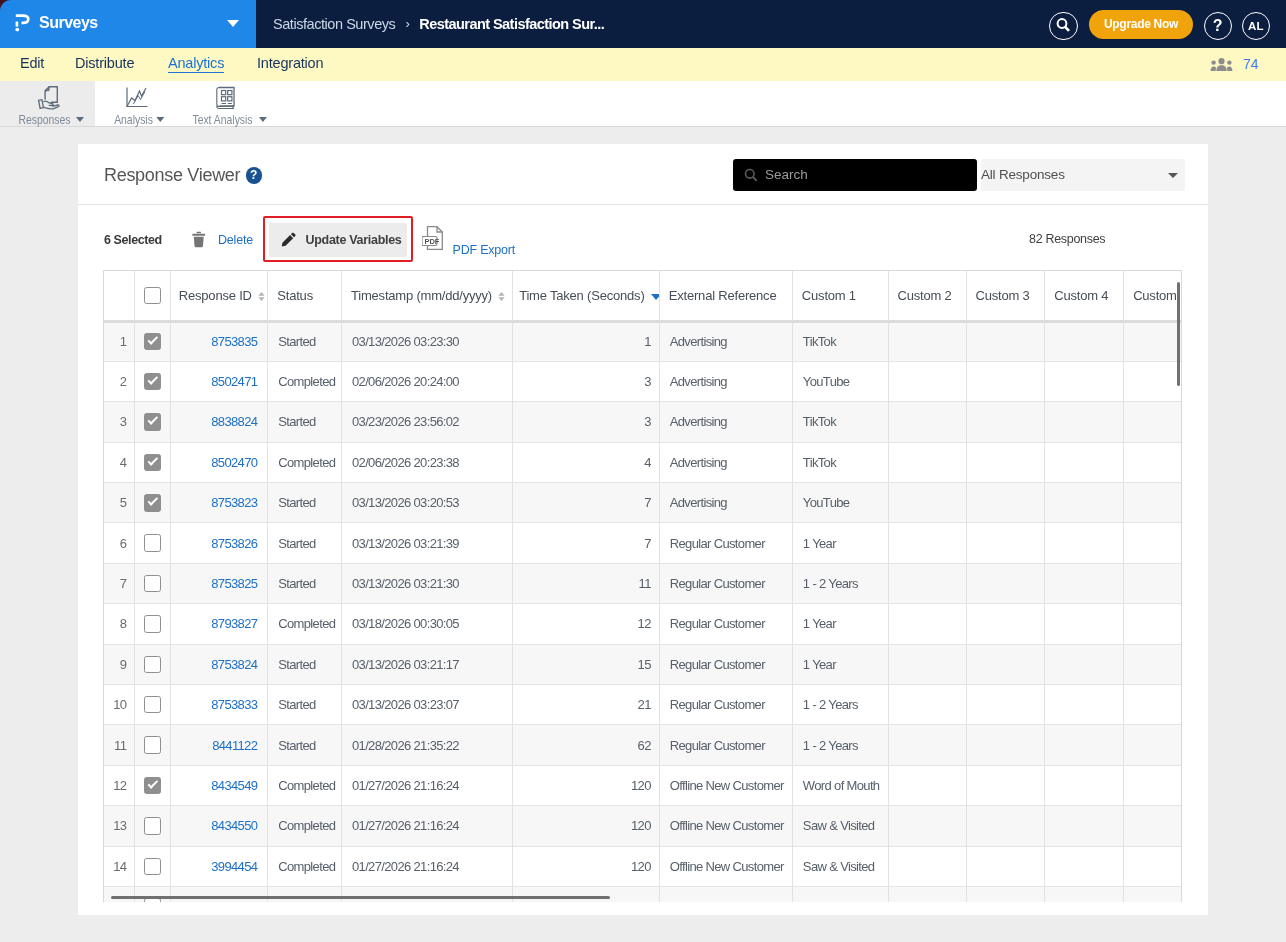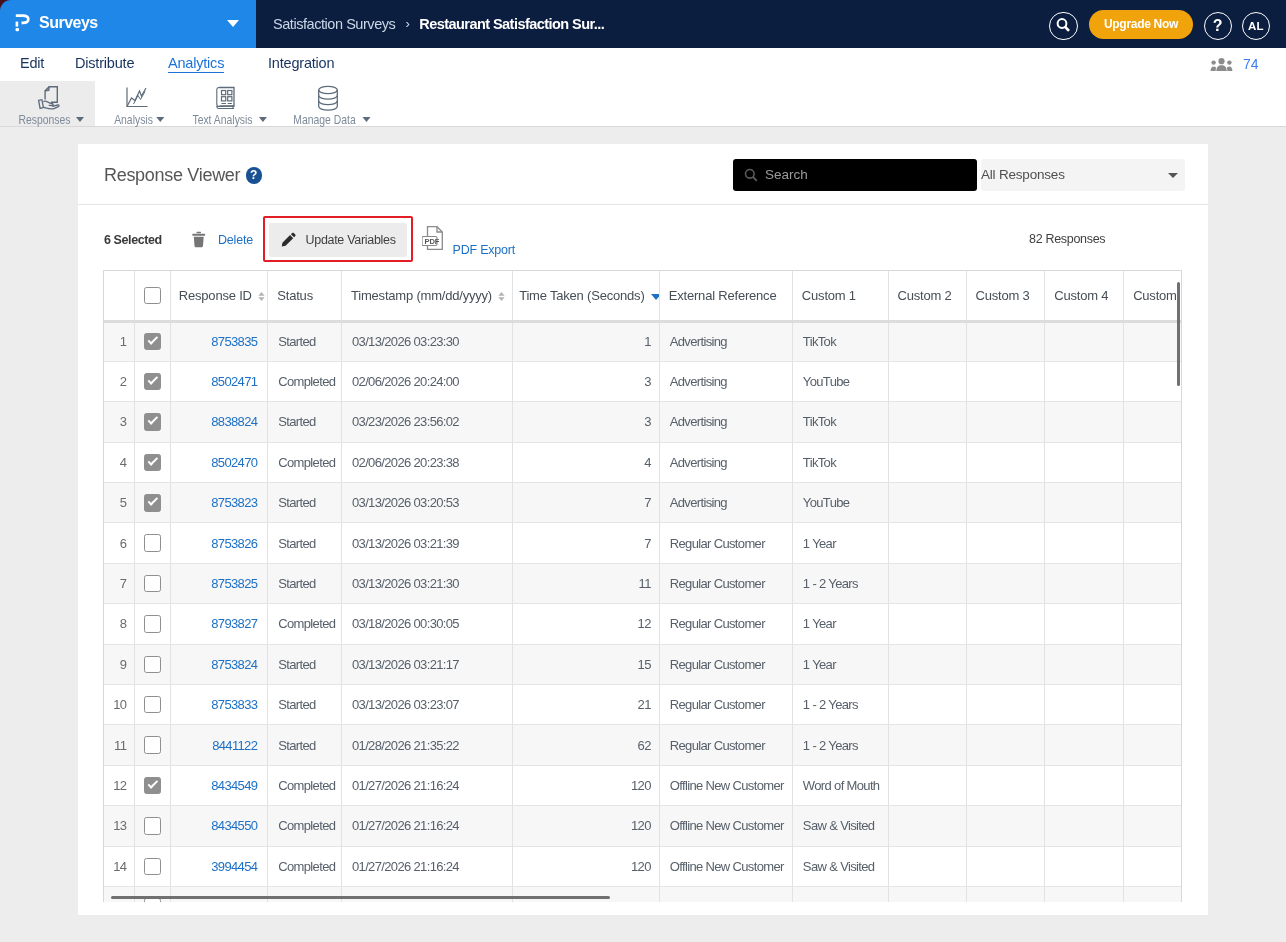--- a/index.html
+++ b/index.html
@@ -13,21 +13,21 @@
 #logocaret { position:absolute; left:227px; top:20px; width:0; height:0; border-left:6.5px solid transparent; border-right:6.5px solid transparent; border-top:7.5px solid #fff; }
 #crumb { position:absolute; left:273px; top:16px; color:#C9D7E6; font-size:14.5px; letter-spacing:-0.45px; white-space:nowrap; }
 #crumb b { letter-spacing:-0.55px; color:#fff; }
 #crumb .sep { margin:0 10px; font-size:13px; position:relative; top:-1px; }
 .circ { position:absolute; border:1.5px solid #fff; border-radius:50%; }
 #upg { position:absolute; left:1089px; top:9.5px; width:104px; height:29.5px; background:#F0A30A; border-radius:15px; color:#fff; font-size:12px; font-weight:700; text-align:center; line-height:29.5px; letter-spacing:-0.3px; }
 #qm { left:1203.5px; top:11.5px; width:28.5px; height:28.5px; color:#fff; font-size:16px; font-weight:700; text-align:center; line-height:26px; }
 #al { left:1241.5px; top:11.5px; width:28.5px; height:28.5px; color:#fff; font-size:11.5px; font-weight:700; text-align:center; line-height:26px; }
 
 
-#navbar { position:absolute; left:0; top:48px; width:1286px; height:36px; background:#ffffff; border-bottom:1px solid #e3e3e3; }
+#navbar { position:absolute; left:0; top:48px; width:1286px; height:36px; background:#fef9c3; border-bottom:1px solid #e3e3e3; }
 .nav { position:absolute; top:7px; font-size:14.5px; color:#17335E; letter-spacing:-0.2px; }
 #nav-analytics { color:#1B72D8; border-bottom:1.5px solid #1B72D8; padding-bottom:1px; }
 #num74 { position:absolute; left:1243px; top:8px; font-size:14px; color:#3B7DF0; }
 
 
 #toolbar { position:absolute; left:0; top:81px; width:1286px; height:46px; background:#fff; border-bottom:1px solid #d8d8d8; }
 .titem { position:absolute; top:0; height:45px; }
 .titem .ic { position:absolute; top:4px; left:50%; transform:translateX(-50%); }
 .titem .lbl { position:absolute; top:29px; left:50%; transform:translateX(-50%); white-space:nowrap; }
 .titem .lbl span.t { display:inline-block; font-size:13px; color:#7E8B99; transform:scaleX(0.8); }
@@ -46,21 +46,21 @@
 #drop { position:absolute; left:903px; top:15px; width:204px; height:32px; background:#F4F4F4; border-radius:3px; }
 #drop .txt { position:absolute; left:0; width:100%; top:8px; text-align:left; font-size:13.5px; color:#4f4f4f; letter-spacing:-0.2px; }
 #drop .car { position:absolute; right:7px; top:14px; width:0; height:0; border-left:5px solid transparent; border-right:5px solid transparent; border-top:5.5px solid #555; }
 #divider { position:absolute; left:0; top:60px; width:1130px; height:1px; background:#e6e6e6; }
 
 
 #selcount { position:absolute; left:26px; top:88.5px; font-size:12.5px; font-weight:700; color:#3a3a3a; letter-spacing:-0.4px; }
 #deltxt { position:absolute; left:140px; top:88.5px; font-size:12.5px; color:#1D70C5; letter-spacing:-0.2px; }
 #redbox { position:absolute; left:184.5px; top:72px; width:150px; height:46px; border:2.5px solid #E11E26; border-radius:2px; }
 #uvbtn { position:absolute; left:190.5px; top:78.8px; width:138px; height:34.3px; background:#ECECEC; border-radius:2px; }
-#uvtxt { position:absolute; left:227.5px; top:88.5px; font-size:12.5px; font-weight:400; color:#3F3F3F; letter-spacing:-0.3px; }
+#uvtxt { position:absolute; left:227.5px; top:88.5px; font-size:12.5px; font-weight:700; color:#3F3F3F; letter-spacing:-0.3px; }
 #pdftxt { position:absolute; left:374.5px; top:99px; font-size:12.5px; color:#1D70C5; letter-spacing:-0.2px; }
 #respcount { position:absolute; left:951px; top:88px; font-size:12.5px; color:#3f3f3f; letter-spacing:-0.3px; }
 
 
 #twrap { position:absolute; left:25px; top:126px; width:1079px; height:632px; overflow:hidden; border:1px solid #D8D8D8; border-bottom:none; }
 table { border-collapse:collapse; table-layout:fixed; width:1220px; font-size:13px; letter-spacing:-0.65px; color:#57606A; }
 col.w0 {width:30.8px} col.w1 {width:35.5px} col.w2 {width:97.5px} col.w3 {width:73.7px}
 col.w4 {width:171.2px} col.w5 {width:146.6px} col.w6 {width:133.1px} col.w7 {width:95.7px}
 col.w8 {width:78px} col.w9 {width:78.8px} col.w10 {width:78.8px} col.w11 {width:200px}
 th { height:50px; font-weight:400; color:#474E56; border-right:1px solid #e2e2e2; border-bottom:3px solid #dcdcdc; text-align:left; letter-spacing:-0.2px;  padding:0 0 0 9px; white-space:nowrap; overflow:hidden; background:#fff; }
@@ -101,21 +101,21 @@
   </svg>
   <div id="upg">Upgrade Now</div>
   <div class="circ" id="qm">?</div>
   <div class="circ" id="al">AL</div>
 </div>
 
 <div id="navbar">
   <span class="nav" style="left:20px">Edit</span>
   <span class="nav" style="left:75px">Distribute</span>
   <span class="nav" id="nav-analytics" style="left:168px">Analytics</span>
-  <span class="nav" style="left:268px">Integration</span>
+  <span class="nav" style="left:257px">Integration</span>
   <svg class="abs" style="left:1210px;top:9.5px" width="23" height="13" viewBox="0 0 23 13">
     <circle cx="11.5" cy="3.2" r="3.1" fill="#8c8c8c"></circle>
     <path d="M6.3 13 C6.3 9 8.2 7.2 11.5 7.2 C14.8 7.2 16.7 9 16.7 13 Z" fill="#8c8c8c"></path>
     <circle cx="3.6" cy="4.6" r="2.2" fill="#8c8c8c"></circle>
     <path d="M0.6 13 C0.6 10 1.9 8.4 3.6 8.4 C5.3 8.4 6 9.2 6 10 L5.6 13 Z" fill="#8c8c8c"></path>
     <circle cx="19.4" cy="4.6" r="2.2" fill="#8c8c8c"></circle>
     <path d="M22.4 13 C22.4 10 21.1 8.4 19.4 8.4 C17.7 8.4 17 9.2 17 10 L17.4 13 Z" fill="#8c8c8c"></path>
   </svg>
   <div id="num74">74</div>
 </div>
@@ -142,29 +142,20 @@
     <svg class="ic" width="26" height="26" viewBox="0 0 26 26">
       <path d="M6 2.5 H21 V21 H6.5" fill="none" stroke="#5d6b7a" stroke-width="1.3"></path>
       <path d="M6 2.5 C4.5 2.5 3.8 3.4 3.8 4.8 V19.2 C3.8 20.6 4.6 21.5 6.2 21.5 C7.8 21.5 21 21 21 21 C19.5 21.8 19.4 23.2 21 23.5 H5.8 C4.3 23.5 3.8 22.4 3.8 21" fill="none" stroke="#5d6b7a" stroke-width="1.1"></path>
       <rect x="8.5" y="5.5" width="4.2" height="4.2" fill="none" stroke="#5d6b7a" stroke-width="1.2"></rect>
       <rect x="14.7" y="5.5" width="4.2" height="4.2" fill="none" stroke="#5d6b7a" stroke-width="1.2"></rect>
       <rect x="8.5" y="11.7" width="4.2" height="4.2" fill="none" stroke="#5d6b7a" stroke-width="1.2"></rect>
       <rect x="14.7" y="11.7" width="4.2" height="4.2" fill="none" stroke="#5d6b7a" stroke-width="1.2"></rect>
       <path d="M8.5 18.5 H13 M14.7 18.5 H18.9" stroke="#5d6b7a" stroke-width="1.2"></path>
     </svg>
     <span class="lbl"><span class="t">Text Analysis</span><span class="car"></span></span>
-  </div>
-  <div class="titem" id="ti4">
-    <svg class="ic" width="27" height="27" viewBox="0 0 27 27">
-      <ellipse cx="13.5" cy="5" rx="9.3" ry="3.6" fill="none" stroke="#5d6b7a" stroke-width="1.3"></ellipse>
-      <path d="M4.2 5 V21.5 C4.2 23.5 8.4 25.1 13.5 25.1 C18.6 25.1 22.8 23.5 22.8 21.5 V5" fill="none" stroke="#5d6b7a" stroke-width="1.3"></path>
-      <path d="M4.2 10.5 C4.2 12.5 8.4 14.1 13.5 14.1 C18.6 14.1 22.8 12.5 22.8 10.5" fill="none" stroke="#5d6b7a" stroke-width="1.3"></path>
-      <path d="M4.2 16 C4.2 18 8.4 19.6 13.5 19.6 C18.6 19.6 22.8 18 22.8 16" fill="none" stroke="#5d6b7a" stroke-width="1.3"></path>
-    </svg>
-    <span class="lbl"><span class="t">Manage Data</span><span class="car"></span></span>
   </div>
 </div>
 
 <div id="card">
   <div id="title">Response Viewer</div>
   <div id="qbadge">?</div>
   <div id="searchbox">
     <svg class="abs" style="left:11px;top:9px" width="14" height="14" viewBox="0 0 14 14">
       <circle cx="5.8" cy="5.8" r="4.3" fill="none" stroke="#5a5a5a" stroke-width="1.6"></circle>
       <line x1="9" y1="9" x2="12.8" y2="12.8" stroke="#5a5a5a" stroke-width="1.8"></line>

